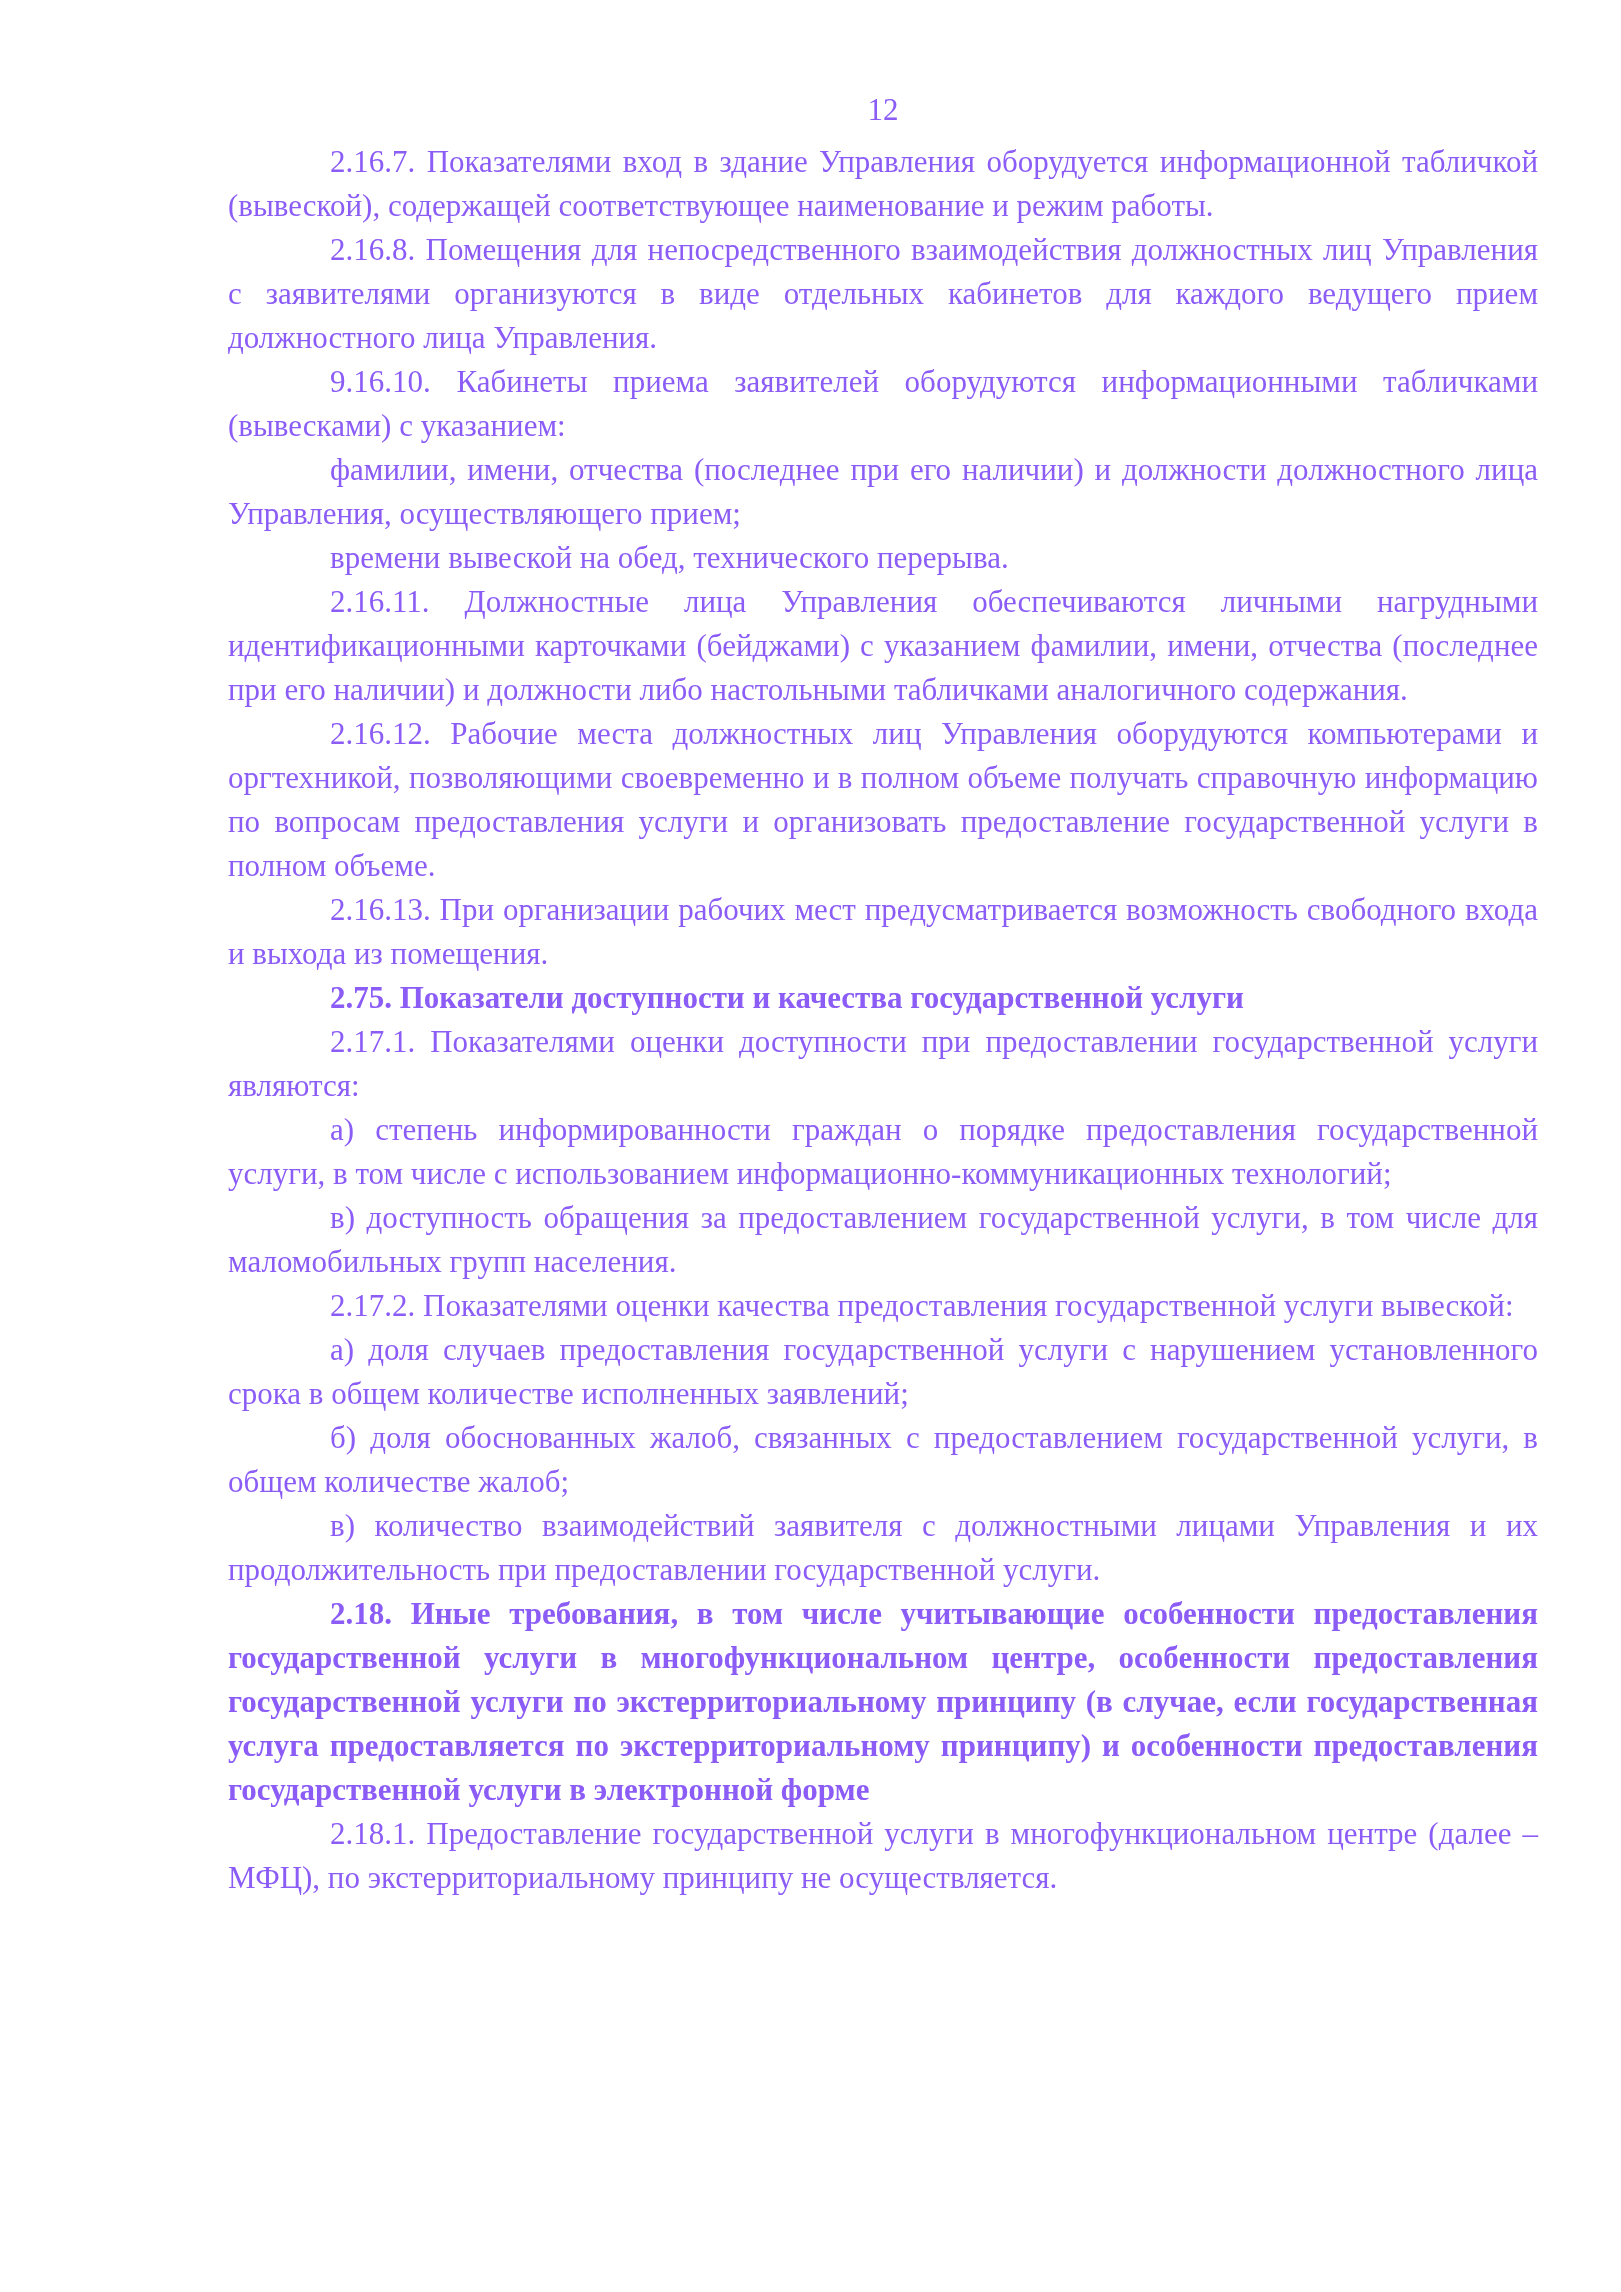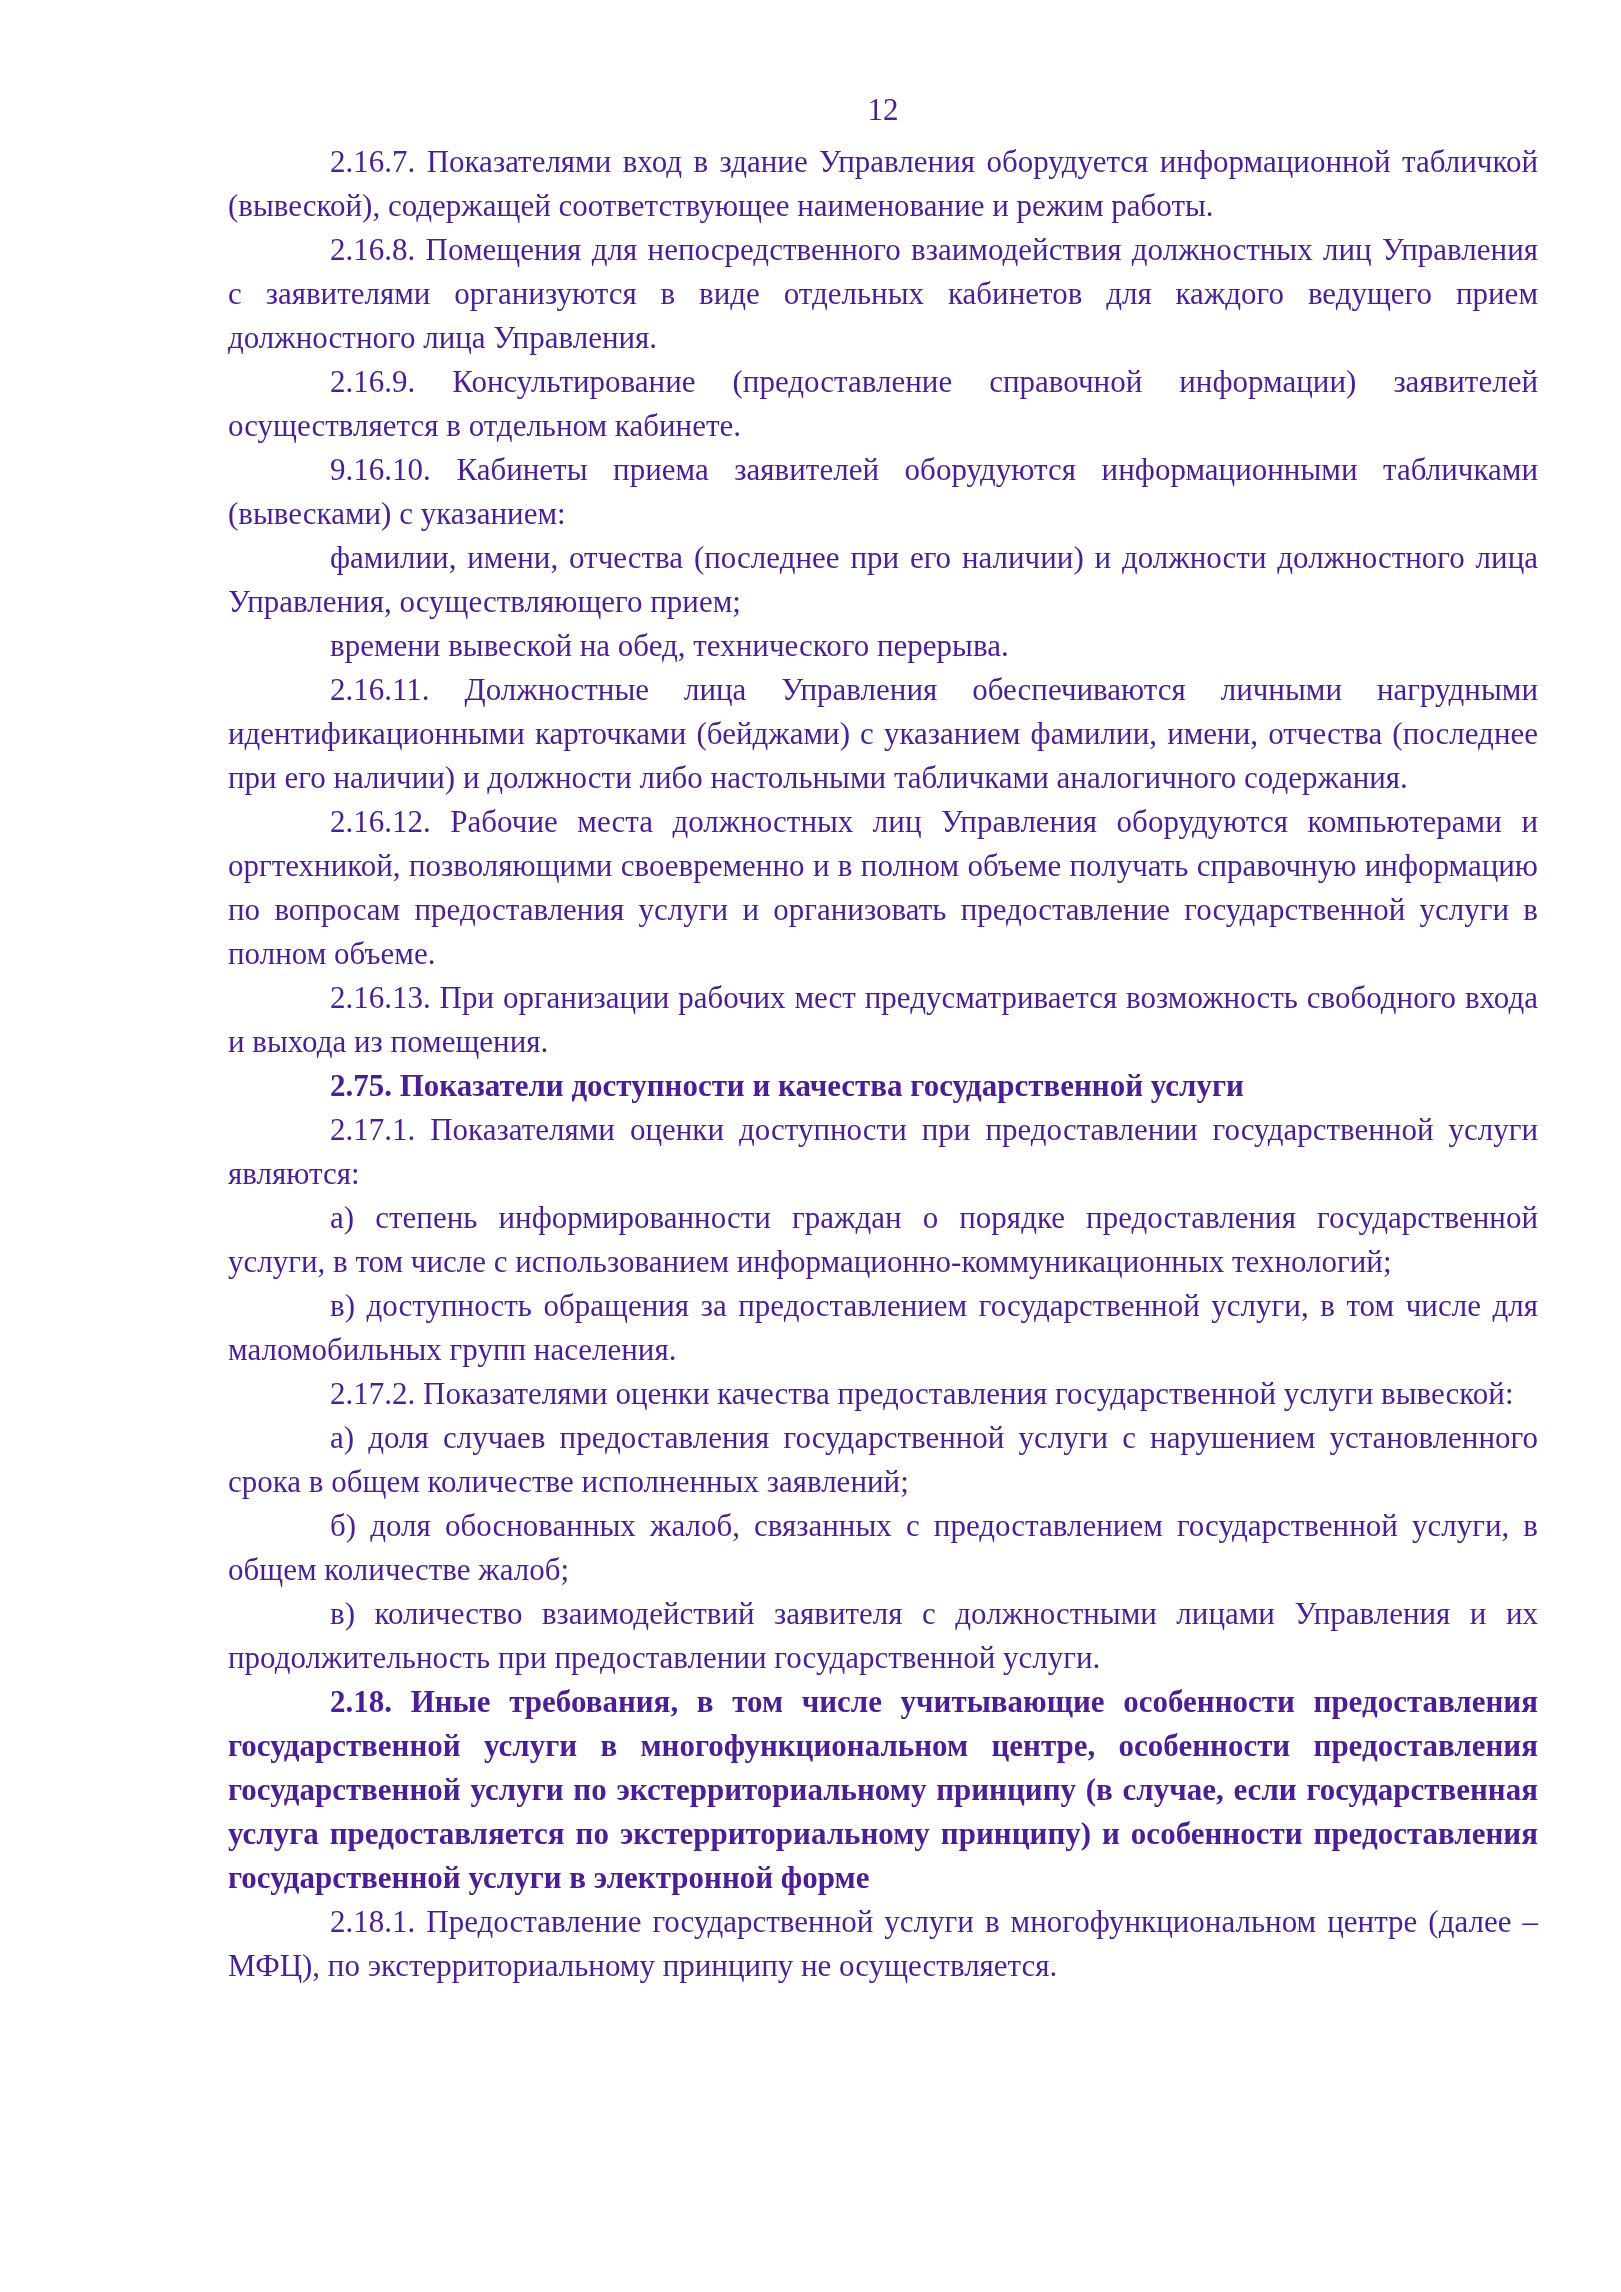--- a/index.html
+++ b/index.html
@@ -5,21 +5,21 @@
   html, body {
     margin: 0;
     padding: 0;
     background: #ffffff;
   }
   .page {
     position: relative;
     width: 1621px;
     height: 2293px;
     background: #ffffff;
-    color: #4c1d95;
+    color: #8b5cf6;
     font-family: "Liberation Serif", "DejaVu Serif", serif;
     font-size: 31px;
     line-height: 44px;
     overflow: hidden;
   }
   .content {
     position: absolute;
     left: 228px;
     top: 88px;
     width: 1310px;
@@ -38,21 +38,20 @@
   }
 </style>
 </head>
 <body>
 
 <div class="page">
   <div class="content">
     <div class="page-number">12</div>
     <p class="para">2.16.7. Показателями вход в здание Управления оборудуется информационной табличкой (вывеской), содержащей соответствующее наименование и режим работы.</p>
     <p class="para">2.16.8. Помещения для непосредственного взаимодействия должностных лиц Управления с заявителями организуются в виде отдельных кабинетов для каждого ведущего прием должностного лица Управления.</p>
-    <p class="para">2.16.9. Консультирование (предоставление справочной информации) заявителей осуществляется в отдельном кабинете.</p>
     <p class="para">9.16.10. Кабинеты приема заявителей оборудуются информационными табличками (вывесками) с указанием:</p>
     <p class="para">фамилии, имени, отчества (последнее при его наличии) и должности должностного лица Управления, осуществляющего прием;</p>
     <p class="para">времени вывеской на обед, технического перерыва.</p>
     <p class="para">2.16.11. Должностные лица Управления обеспечиваются личными нагрудными идентификационными карточками (бейджами) с указанием фамилии, имени, отчества (последнее при его наличии) и должности либо настольными табличками аналогичного содержания.</p>
     <p class="para">2.16.12. Рабочие места должностных лиц Управления оборудуются компьютерами и оргтехникой, позволяющими своевременно и в полном объеме получать справочную информацию по вопросам предоставления услуги и организовать предоставление государственной услуги в полном объеме.</p>
     <p class="para">2.16.13. При организации рабочих мест предусматривается возможность свободного входа и выхода из помещения.</p>
     <p class="para bold">2.75. Показатели доступности и качества государственной услуги</p>
     <p class="para">2.17.1. Показателями оценки доступности при предоставлении государственной услуги являются:</p>
     <p class="para">а) степень информированности граждан о порядке предоставления государственной услуги, в том числе с использованием информационно-коммуникационных технологий;</p>
     <p class="para">в) доступность обращения за предоставлением государственной услуги, в том числе для маломобильных групп населения.</p>

